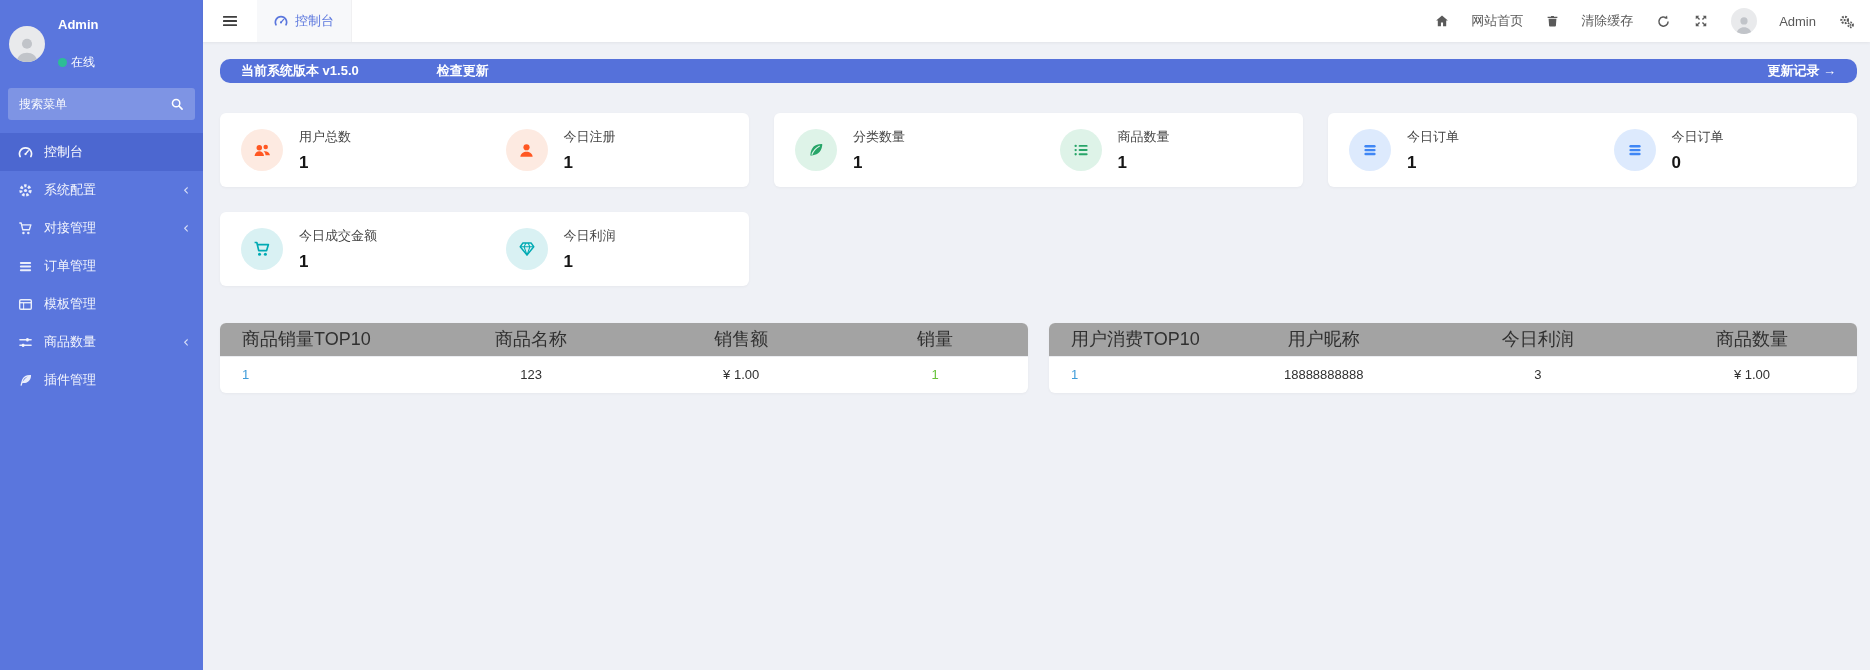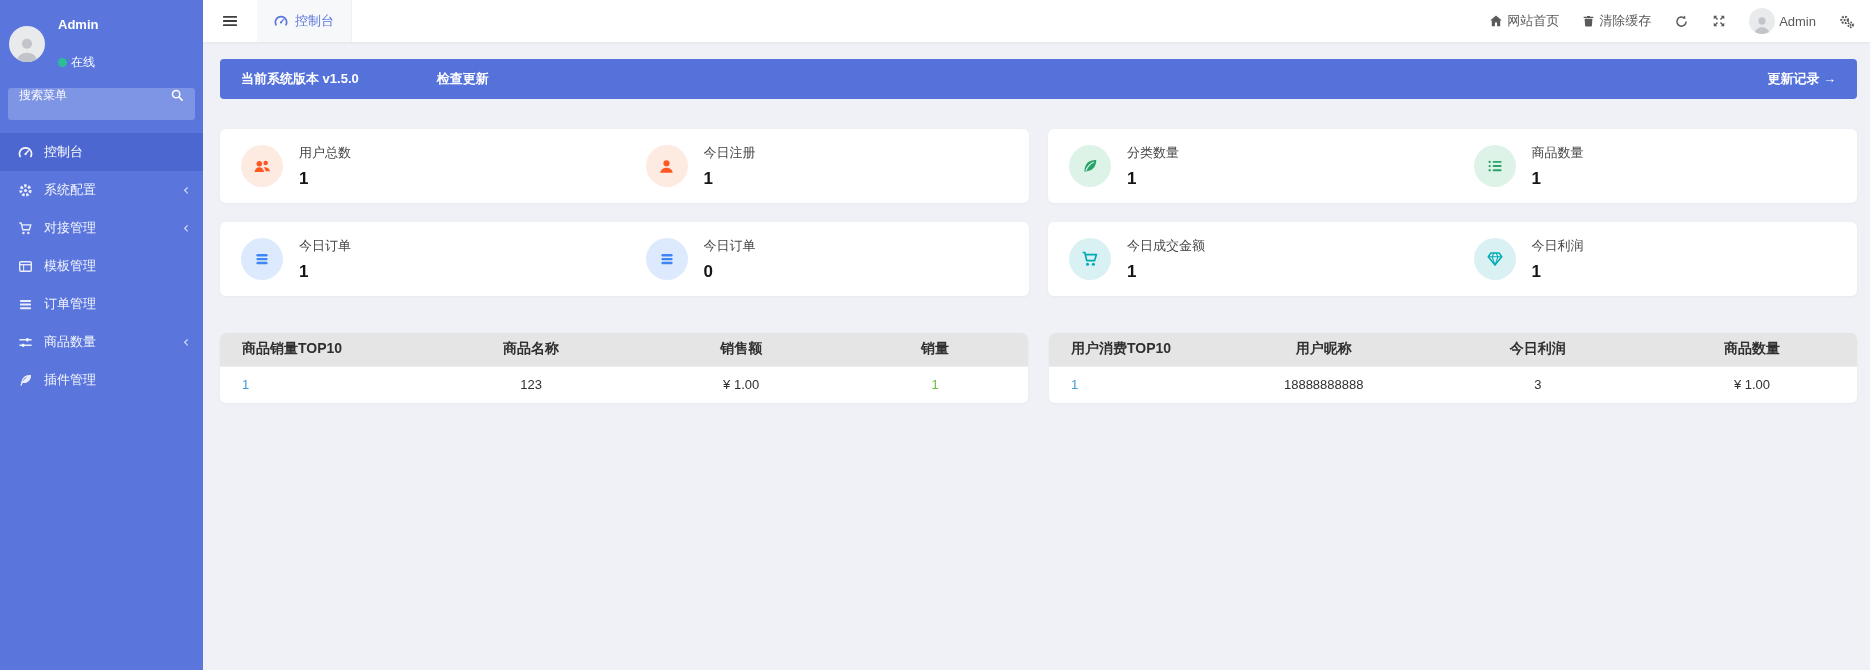--- a/index.html
+++ b/index.html
@@ -10,56 +10,56 @@
   }
   svg { display:block; }
 
   
   .sidebar { width:203px; flex-shrink:0; background:#5a76dd; color:#fff; height:670px; }
   .profile { display:flex; align-items:center; gap:13px; padding:16px 12px 8px 9px; }
   .avatar { width:36px; height:36px; border-radius:50%; background:#e9eaec; display:flex; align-items:flex-end; justify-content:center; overflow:hidden; flex-shrink:0; }
   .profile-name { font-weight:bold; font-size:13px; line-height:18px; }
   .profile-status { display:flex; align-items:center; gap:4px; font-size:12px; margin-top:20px;font-family:Liberation Serif, serif; }
   .status-dot { width:9px; height:9px; border-radius:50%; background:#2dbd96; }
-  .search-box { margin:9px 8px 0 8px; height:32px; background:rgba(255,255,255,.22); border-radius:3px; display:flex; align-items:flex-start; padding:0 11px; }
+  .search-box { margin:9px 8px 0 8px; height:32px; background:rgba(255,255,255,.22); border-radius:3px; display:flex; align-items:center; padding:0 11px; }
   .search-box input { flex:1; background:transparent; border:none; outline:none; color:#fff; font-size:12px; font-family:inherit; min-width:0; }
   .search-box input::placeholder { color:rgba(255,255,255,.95); }
   .menu { margin-top:13px; }
   .menu-item { height:38px; display:flex; align-items:center; padding:0 14px 0 17px; font-size:13px; color:rgba(255,255,255,.92); cursor:pointer; }
   .menu-item.active { background:#4c67d0; color:#fff; }
   .mi-icon { width:16px; height:16px; margin-right:11px; display:flex; align-items:center; justify-content:center; opacity:.95; }
   .mi-chevron { margin-left:auto; font-size:15px; line-height:1; opacity:.85; font-family:"DejaVu Sans",sans-serif; }
 
   
   .main { flex:1; display:flex; flex-direction:column; min-width:0; }
   .topbar { height:42px; background:#fff; display:flex; align-items:center; box-shadow:0 1px 3px rgba(0,0,0,.06); position:relative; z-index:2; flex-shrink:0; }
   .burger { padding:0 19px; cursor:pointer; color:#3e3e3e; display:flex; }
   .tab { height:42px; display:flex; align-items:center; gap:7px; padding:0 17px; background:#f7f8fa; color:#5a76dd; font-size:13px; cursor:pointer; border-right:1px solid #f0f0f2; }
   .topbar-right { margin-left:auto; display:flex; align-items:center; gap:23px; padding-right:15px; color:#5a5a5a; }
-  .tb-item { display:flex; align-items:center; gap:4px; cursor:pointer; font-size:13px; white-space:nowrap; }
+  .tb-item { display:flex; align-items:center; gap:22px; cursor:pointer; font-size:13px; white-space:nowrap; }
   .tb-avatar { width:26px; height:26px; border-radius:50%; background:#e9eaec; overflow:hidden; display:flex; align-items:flex-end; justify-content:center; }
 
   
   .content { flex:1; padding:17px 13px 0 17px; overflow:hidden; }
-  .banner { height:40px; background:#5571da; border-radius:4px; display:flex; align-items:center; color:#fff; font-weight:bold; font-size:13px; padding:0 21px; margin-bottom:30px; }
+  .banner { height:24px; background:#5571da; border-radius:10px; display:flex; align-items:center; color:#fff; font-weight:bold; font-size:13px; padding:0 21px; margin-bottom:30px; }
   .banner-gap { width:30px; }
   .banner-check { cursor:pointer;margin-left:48px; }
   .banner-log { margin-left:auto; cursor:pointer; }
 
-  .cards { display:grid; grid-template-columns:repeat(2,1fr); gap:19px; margin-bottom:37px; }
+  .cards { display:grid; grid-template-columns:repeat(3,1fr); gap:25px; margin-bottom:37px; }
   .card { background:#fff; border-radius:6px; height:74px; display:flex; box-shadow:0 1px 3px rgba(0,0,0,.04); }
   .stat { flex:1; display:flex; align-items:center; gap:16px; padding-left:21px; min-width:0; }
   .stat-icon { width:42px; height:42px; border-radius:50%; display:flex; align-items:center; justify-content:center; flex-shrink:0; }
   .stat-label { font-size:13px; color:#454545; margin-bottom:7px; white-space:nowrap; }
   .stat-value { font-size:17px; font-weight:bold; color:#161616; }
 
   .tables { display:grid; grid-template-columns:1fr 1fr; gap:21px; }
   .panel { background:#fff; border-radius:6px; overflow:hidden; box-shadow:0 1px 3px rgba(0,0,0,.04); }
   table { width:100%; border-collapse:collapse; font-size:13px; color:#303030; }
-  thead th { background:#e5e5e5; height:33px; font-size:14px; font-weight:bold; text-align:center; border-bottom:1px solid #ebedf1; }
+  thead th { background:#a3a3a3; height:33px; font-size:18px; font-weight:normal; text-align:center; border-bottom:1px solid #ebedf1; }
   tbody td { height:37px; text-align:center; }
   th:first-child, td:first-child { text-align:left; padding-left:22px; }
   .cell-blue { color:#3f9bd9; }
   .cell-green { color:#67c23a; }
 </style>
 </head>
 <body>
 
 <aside class="sidebar">
   <div class="profile">
@@ -115,37 +115,37 @@
             <path d="M1.4 2.2h2l1.7 7.2h7l1.6-5.3H4.1" fill="none" stroke="currentColor" stroke-width="1.5" stroke-linejoin="round"></path>
             <circle cx="5.8" cy="12.7" r="1.35" fill="currentColor"></circle>
             <circle cx="11" cy="12.7" r="1.35" fill="currentColor"></circle>
           </svg>
       </span>
       <span>对接管理</span>
       <span class="mi-chevron">‹</span>
     </div>
     <div class="menu-item">
       <span class="mi-icon">
-        <svg width="15" height="15" viewBox="0 0 16 16">
-            <rect x="1.8" y="2.9" width="12.4" height="10.2" rx="1.3" fill="none" stroke="currentColor" stroke-width="1.5"></rect>
-            <line x1="1.8" y1="6.1" x2="14.2" y2="6.1" stroke="currentColor" stroke-width="1.4"></line>
-            <line x1="6" y1="6.1" x2="6" y2="13" stroke="currentColor" stroke-width="1.1"></line>
-          </svg>
-      </span>
-      <span>模板管理</span>
-    </div>
-    <div class="menu-item">
-      <span class="mi-icon">
         <svg width="15" height="15" viewBox="0 0 16 16" fill="currentColor">
             <rect x="2" y="3.1" width="12" height="2.1" rx="1"></rect>
             <rect x="2" y="7" width="12" height="2.1" rx="1"></rect>
             <rect x="2" y="10.9" width="12" height="2.1" rx="1"></rect>
           </svg>
       </span>
       <span>订单管理</span>
+    </div>
+    <div class="menu-item">
+      <span class="mi-icon">
+        <svg width="15" height="15" viewBox="0 0 16 16">
+            <rect x="1.8" y="2.9" width="12.4" height="10.2" rx="1.3" fill="none" stroke="currentColor" stroke-width="1.5"></rect>
+            <line x1="1.8" y1="6.1" x2="14.2" y2="6.1" stroke="currentColor" stroke-width="1.4"></line>
+            <line x1="6" y1="6.1" x2="6" y2="13" stroke="currentColor" stroke-width="1.1"></line>
+          </svg>
+      </span>
+      <span>模板管理</span>
     </div>
     <div class="menu-item">
       <span class="mi-icon">
         <svg width="15" height="15" viewBox="0 0 16 16">
             <g stroke="currentColor" stroke-width="1.5" stroke-linecap="round">
               <line x1="2" y1="5" x2="14" y2="5"></line>
               <line x1="2" y1="11" x2="14" y2="11"></line>
             </g>
             <rect x="8.7" y="3.2" width="2.7" height="3.6" rx="1" fill="currentColor"></rect>
             <rect x="4.1" y="9.2" width="2.7" height="3.6" rx="1" fill="currentColor"></rect>

